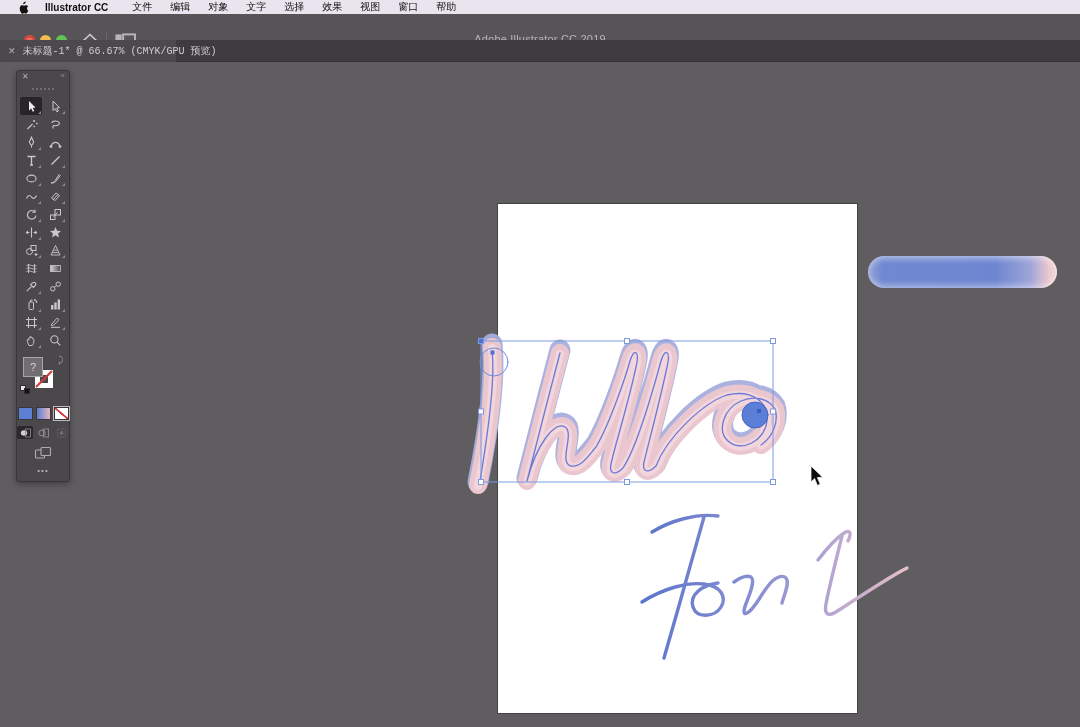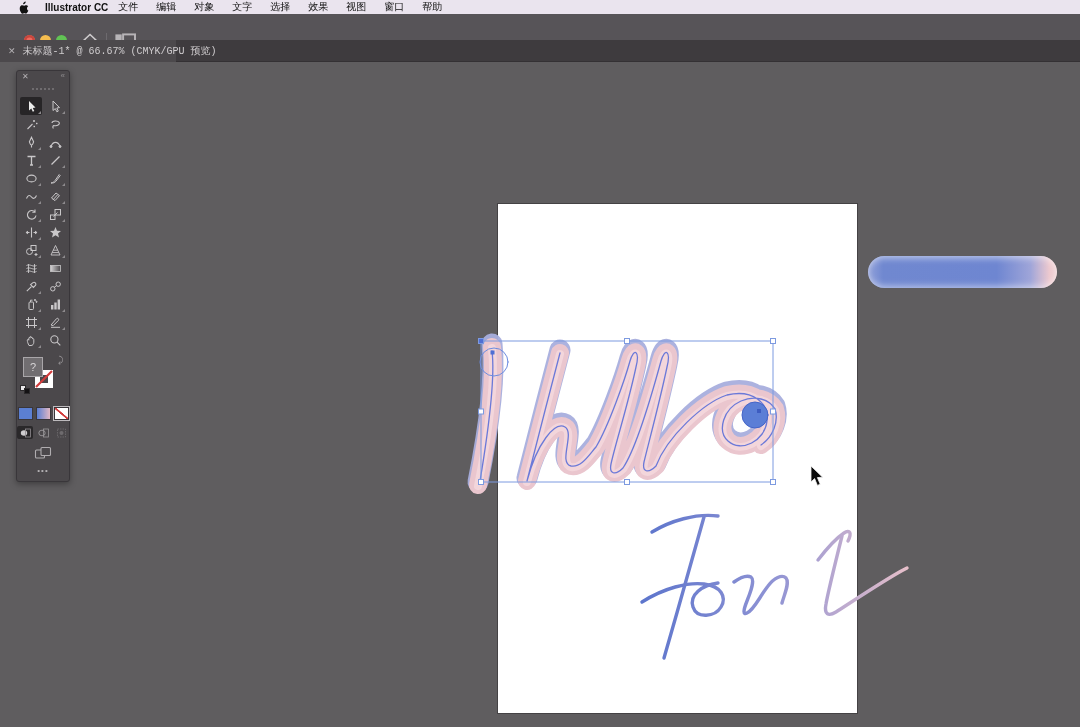--- a/index.html
+++ b/index.html
@@ -4,21 +4,21 @@
 <style>
   * { margin:0; padding:0; box-sizing:border-box; }
   html,body { width:1080px; height:727px; overflow:hidden; background:#5f5d5f;
     font-family:"Liberation Sans", sans-serif; -webkit-font-smoothing:antialiased; }
 
   
   .menubar { position:absolute; left:0; top:0; width:1080px; height:14px;
     background:#eae4ee; display:flex; align-items:center; gap:0; padding-left:18px;
     font-size:10px; color:#111; z-index:50; }
   .menubar .apple { width:11px; height:12px; margin-right:16px; display:flex; align-items:center; }
-  .menubar .appname { font-weight:bold; margin-right:10px; }
+  .menubar .appname { font-weight:bold; margin-right:24px; }
   .menubar .mitem { margin-right:18px; cursor:default; }
 
   
   .titlebar { position:absolute; left:0; top:14px; width:1080px; height:26px;
     background:#575458; z-index:40; }
   .tl { position:absolute; top:21px; width:11px; height:11px; border-radius:50%; }
   .tl.red   { left:24px; background:#ee6a5f; box-shadow:inset 0 0 0 2.5px #c9473d; }
   .tl.yellow{ left:40px; background:#f5bd4f; }
   .tl.green { left:56px; background:#61c354; }
   .home-btn { position:absolute; left:80px; top:17px; width:20px; height:20px; }
@@ -125,20 +125,21 @@
   <span class="tb-sep"></span>
   <span class="ws-btn">
     <svg viewBox="0 0 16 12">
         <rect x="1" y="1" width="4.5" height="10" fill="#b7b4b7"></rect>
         <rect x="6.5" y="1" width="8.5" height="10" fill="none" stroke="#b7b4b7" stroke-width="1.4"></rect>
       </svg>
     <svg viewBox="0 0 8 5" style="width:8px;height:5px">
         <path d="M1,1 L4,4 L7,1" fill="none" stroke="#b7b4b7" stroke-width="1.3"></path>
       </svg>
   </span>
+  <div class="win-title">Adobe Illustrator CC 2019</div>
 </div>
 
 <div class="tabbar">
   <div class="doc-tab">
     <span class="close">✕</span>
     <span class="label">未标题-1* @ 66.67% (CMYK/GPU 预览)</span>
   </div>
 </div>
 
 <div class="canvas">

